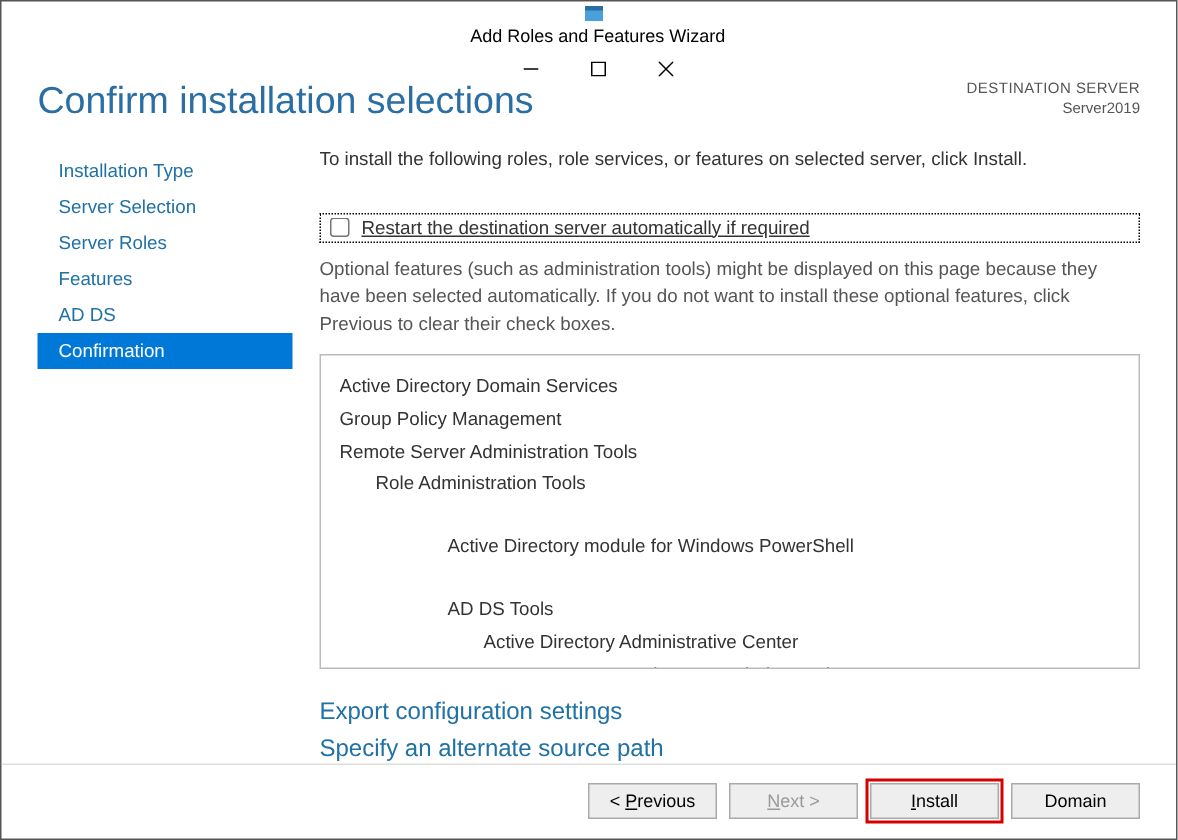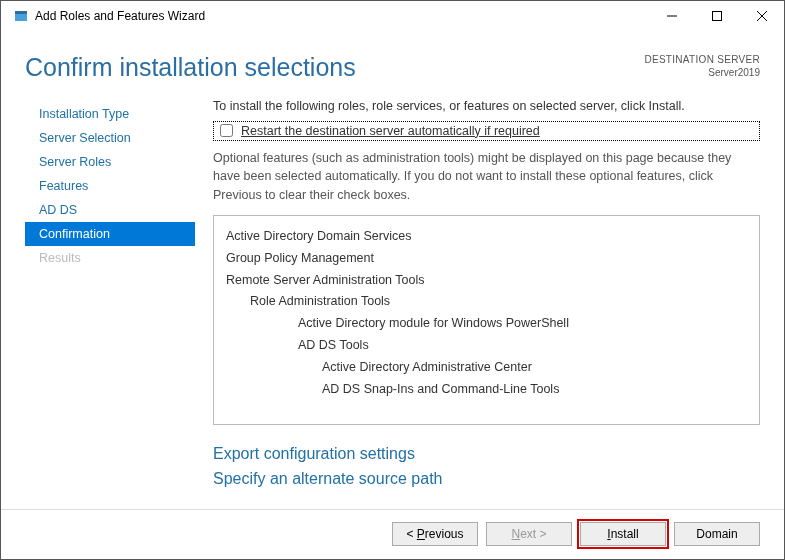--- a/index.html
+++ b/index.html
@@ -1,42 +1,42 @@
 <!DOCTYPE html>
 <html><head>
 <meta charset="utf-8">
 <style>
 * { box-sizing: border-box; margin: 0; padding: 0; font-family: "Segoe UI", Arial, sans-serif; }
 body { background: #fff; width: 785px; height: 560px; border: 1px solid #555; overflow: hidden; }
-.titlebar { height: 30px; display: flex; align-items: center; padding: 0 0 0 12px; font-size: 12px; }
+.titlebar { height: 30px; display: flex; align-items: center; padding: 0 0 0 12px; font-size: 12px; flex-direction: column; }
 .titlebar .icon { width: 16px; height: 16px; margin-right: 6px; display: flex; align-items: center; }
 .titlebar .title { flex: 1; color: #000; }
 .winbtns { display: flex; }
 .winbtn { width: 45px; height: 30px; display: flex; align-items: center; justify-content: center; font-size: 14px; color: #000; }
 .winbtn svg { width: 10px; height: 10px; }
 .header { padding: 22px 24px 10px 24px; display: flex; align-items: flex-start; }
 .header h1 { color: #2b6ea3; font-weight: 300; font-size: 25px; flex: 1; }
 .dest { text-align: right; font-size: 10px; color: #555; line-height: 1.3; }
 .dest .label { letter-spacing: 0.3px; }
 .body { display: flex; padding: 0 24px; height: 405px; }
 .sidebar { width: 170px; padding-top: 10px; }
 .sidebar .item { padding: 5px 14px; font-size: 12.5px; color: #2071a5; cursor: pointer; }
 .sidebar .item.active { background: #0078d7; color: #fff; }
 .sidebar .item.disabled { color: #bbb; cursor: default; }
 .main { flex: 1; padding: 6px 0 0 18px; font-size: 12.5px; color: #333; }
-.intro { margin-bottom: 5px; line-height: 1.4; }
+.intro { margin-bottom: 26px; line-height: 1.4; }
 .cbrow { display: flex; align-items: center; gap: 8px; border: 1px dotted #000; padding: 2px 6px; margin-bottom: 8px; }
 .cbrow input { width: 13px; height: 13px; }
 .cbrow label { text-decoration: underline; font-size: 12.5px; }
 .note { color: #555; line-height: 1.5; margin-bottom: 10px; }
 .listbox { border: 1px solid #bbb; padding: 10px 12px; height: 210px; overflow: auto; line-height: 1.75; }
 .ind0 { margin-left: 0; }
 .ind1 { margin-left: 24px; }
 .ind2 { margin-left: 48px; }
-.ind3 { margin-left: 72px; }
+.ind3 { margin-left: 72px; margin-top: 20px; }
 .ind4 { margin-left: 96px; }
 .links { margin-top: 16px; }
 .links a { display: block; color: #2071a5; text-decoration: none; font-size: 16px; line-height: 1.6; }
 .footer { height: 48px; border-top: 1px solid #ddd; display: flex; align-items: center; justify-content: flex-end; padding: 0 24px; gap: 8px; margin-top: 12px; }
 .btn { min-width: 86px; height: 24px; font-size: 12px; background: #eee; border: 1px solid #aaa; color: #000; padding: 0 10px; }
 .btn:disabled { color: #999; }
 .btn.highlight { outline: 2px solid #d60000; outline-offset: 1px; }
 .btn .accel { text-decoration: underline; }
 </style>
 </head>
@@ -79,21 +79,20 @@
 </div>
 
 <div class="body">
   <div class="sidebar" id="sidebar">
       <div class="item">Installation Type</div>
       <div class="item">Server Selection</div>
       <div class="item">Server Roles</div>
       <div class="item">Features</div>
       <div class="item">AD DS</div>
       <div class="item active">Confirmation</div>
-      <div class="item disabled">Results</div>
     </div>
 
   <div class="main">
     <div class="intro">To install the following roles, role services, or features on selected server, click Install.</div>
     <div class="cbrow">
       <input type="checkbox" id="restartcb" style="">
       <label for="restartcb">Restart the destination server automatically if required</label>
     </div>
     <div class="note">Optional features (such as administration tools) might be displayed on this page because they have been selected automatically. If you do not want to install these optional features, click Previous to clear their check boxes.</div>
     <div class="listbox" id="selections">

